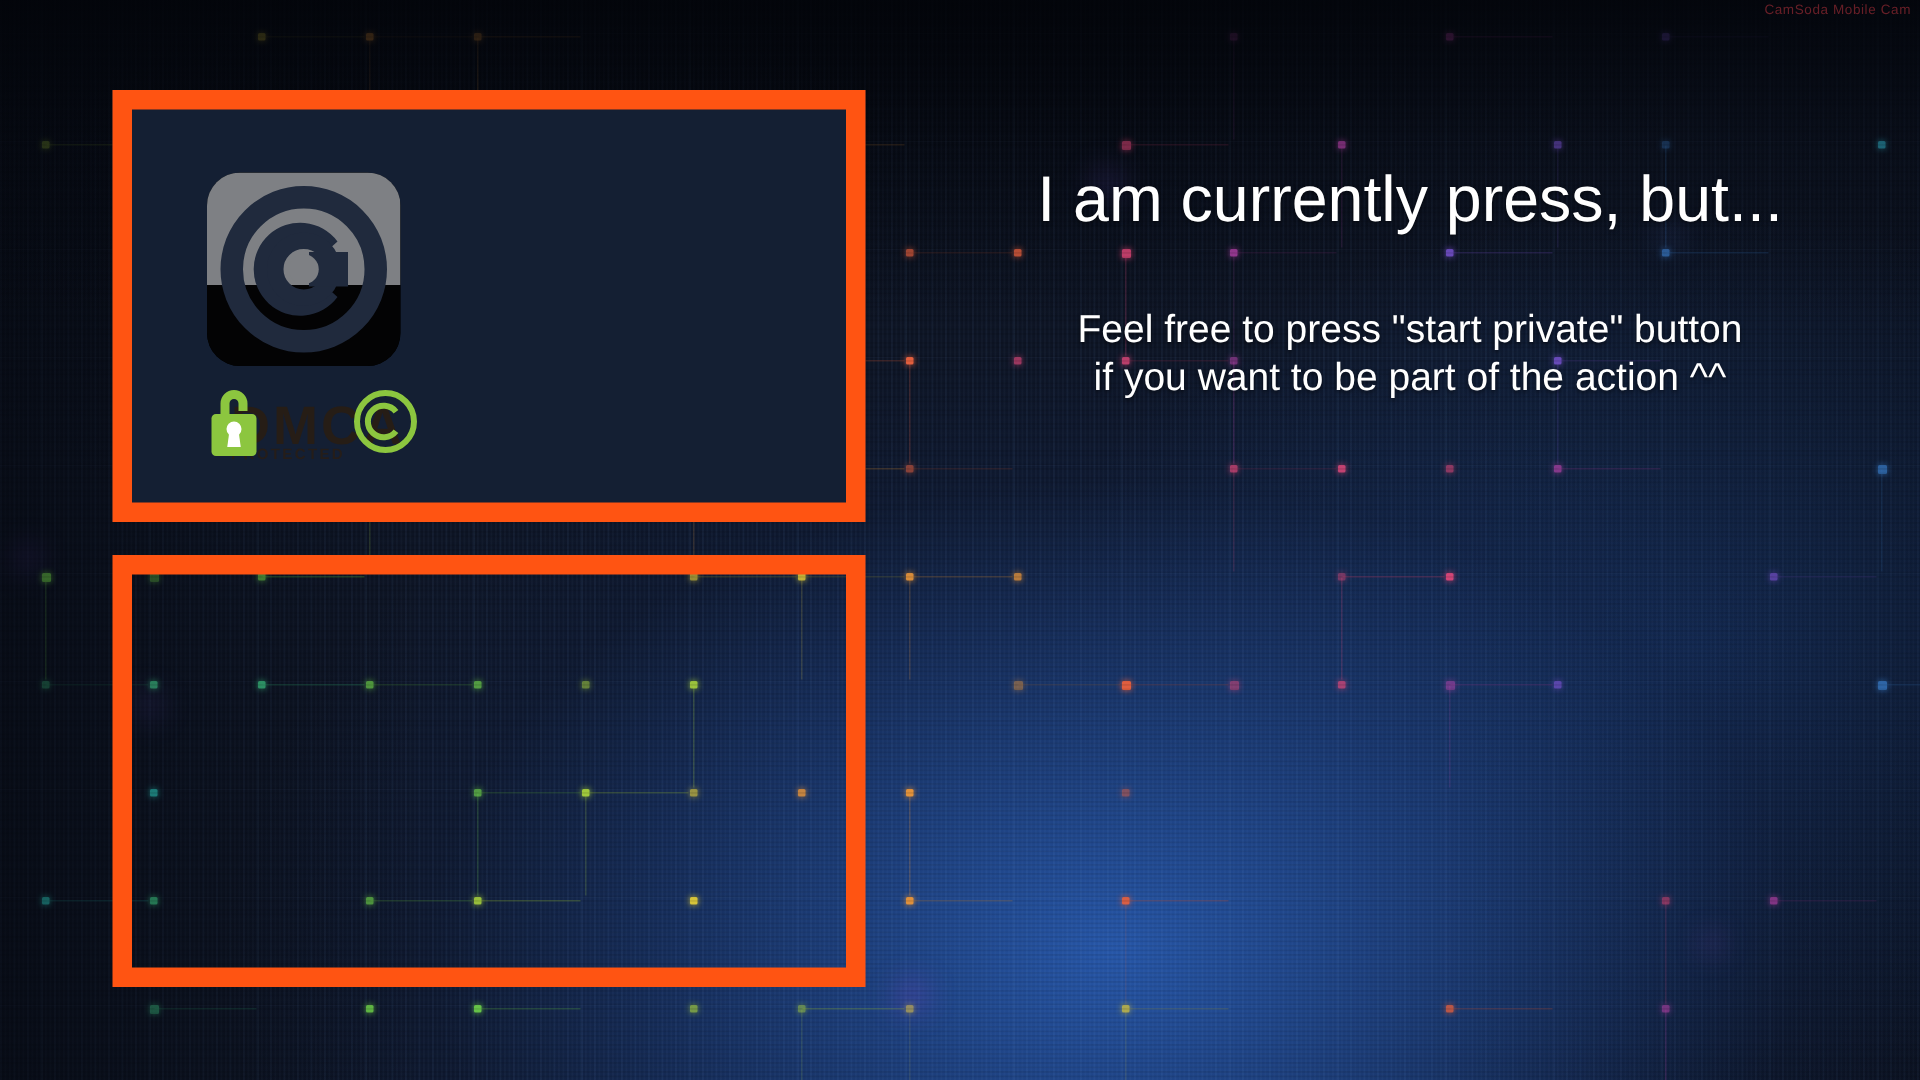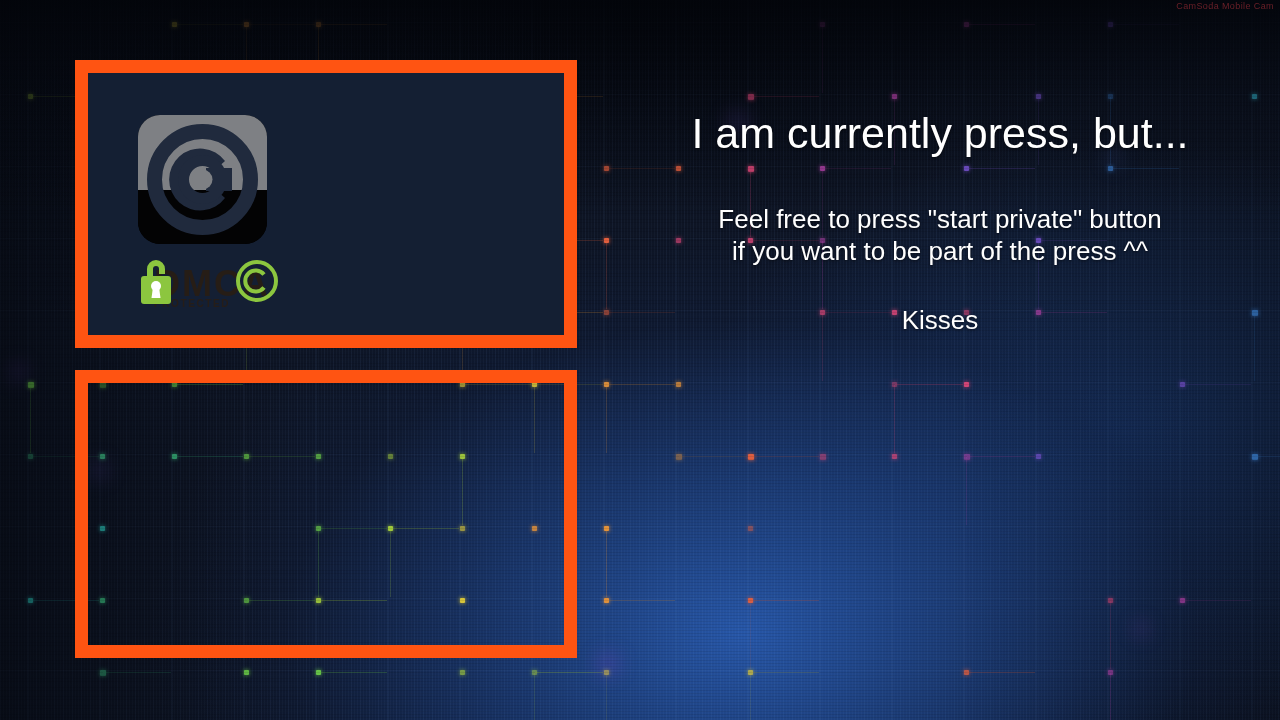--- a/index.html
+++ b/index.html
@@ -515,18 +515,17 @@
   </div>
 
   <div class="panel" id="panel-bottom">
     <div class="panel-inner"></div>
   </div>
 
   <div id="message">
     <h1 id="message-title">I am currently press, but...</h1>
     <p id="message-body">
       <span class="ln">Feel free to press "start private" button</span>
-      <span class="ln">if you want to be part of the press ^^</span>
+      <span class="ln">if you want to be part of the action ^^</span>
     </p>
-    <p id="message-signoff">Kisses</p>
   </div>
 
 </div>
 
 </body></html>

